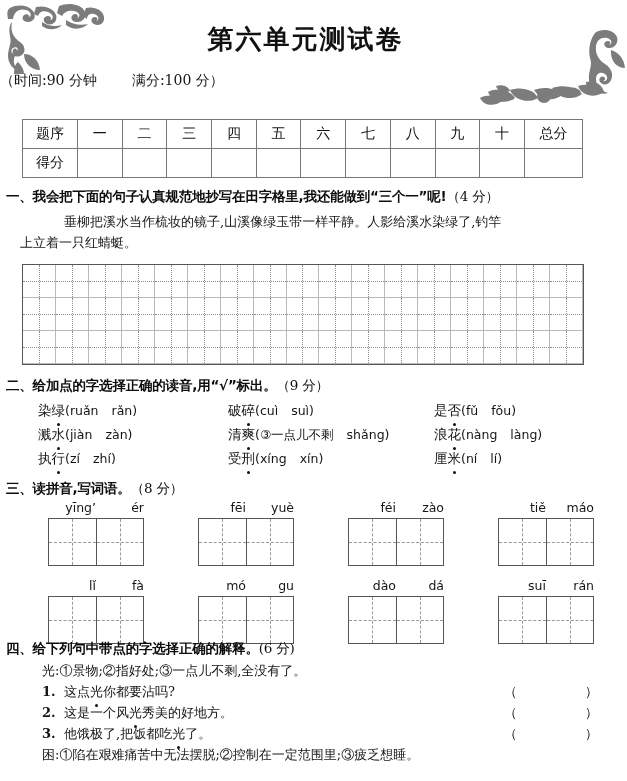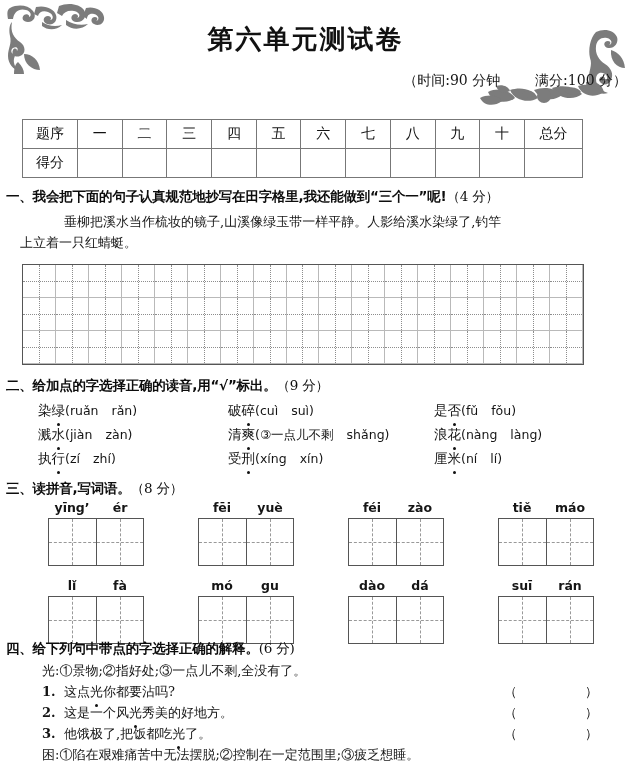--- a/index.html
+++ b/index.html
@@ -33,21 +33,21 @@
     font-family: "DejaVu Serif", "Liberation Serif", serif;
     font-size: 26px;
     font-weight: bold;
     letter-spacing: 2px;
     color: #111;
   }
   .paper-subtitle {
     position: absolute;
     left: 0; right: 0;
     top: 72px;
-    text-align: right;
+    text-align: left;
     font-family: "DejaVu Serif", "Liberation Serif", serif;
     font-size: 14px;
     color: #151515;
   }
   .paper-subtitle .gap { display: inline-block; width: 26px; }
 
   
   #score-table {
     position: absolute;
     left: 22px;
@@ -195,22 +195,21 @@
     font-family: "DejaVu Sans", "Liberation Sans", sans-serif;
     font-size: 12.5px;
     color: #151515;
     height: 18px;
     display: flex;
     width: 96px;
     margin-left: 28px;
   }
   .ww-pinyin span {
     flex: 1;
-    text-align: center;
-    font-weight: bold;
+    text-align: right;
   }
   .ww-boxes {
     margin-left: 28px;
     width: 96px;
     height: 48px;
     border: 1px solid #555;
     box-sizing: border-box;
     display: flex;
   }
   .ww-boxes .wcell {

